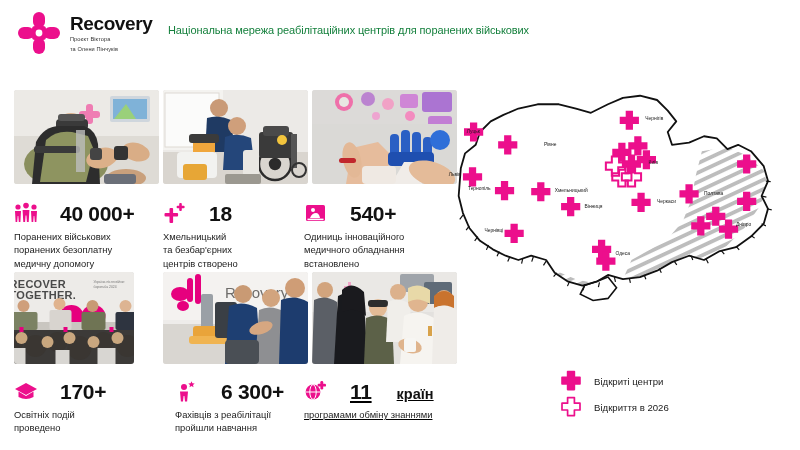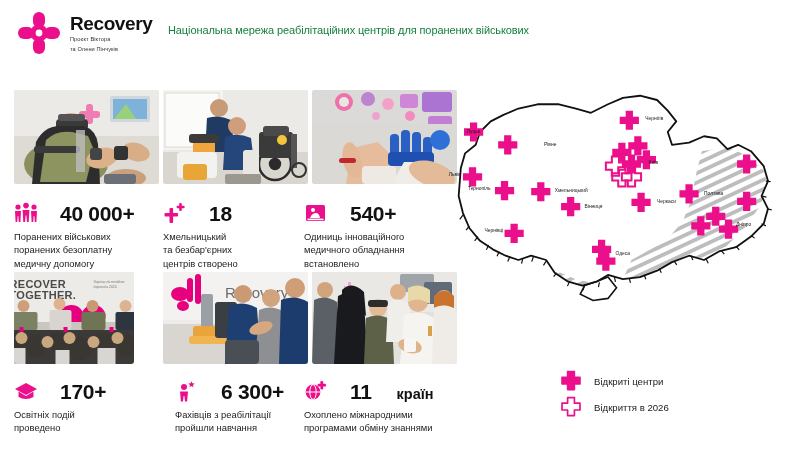--- a/index.html
+++ b/index.html
@@ -373,40 +373,39 @@
         </svg>
       </span>
       <span class="stat-value">6 300+</span>
     </div>
     <div class="stat-desc">
       <div>Фахівців з реабілітації</div>
       <div>пройшли навчання</div>
     </div>
   </div>
 
-  <div class="stat" style="left:304px; top:378px; width:165px;">
+  <div class="stat" style="left:304px; top:378px; width:165px;text-decoration:underline;">
     <div class="stat-head">
       <span class="stat-icon">
         <svg width="24" height="22" viewBox="0 0 24 22">
           <circle cx="9" cy="12" r="7.4" fill="#EC0F8C"></circle>
           <g stroke="#ffffff" stroke-width="1" fill="none">
             <ellipse cx="9" cy="12" rx="3.2" ry="7.4"></ellipse>
             <line x1="1.8" y1="12" x2="16.2" y2="12"></line>
           </g>
           <g fill="#EC0F8C">
             <rect x="16.4" y="1" width="2.8" height="8.4" rx="1.2"></rect>
             <rect x="13.6" y="3.8" width="8.4" height="2.8" rx="1.2"></rect>
           </g>
         </svg>
       </span>
       <span class="stat-value">11</span>
       <span class="stat-unit">країн</span>
     </div>
     <div class="stat-desc">
-      <div>Охоплено міжнародними</div>
       <div>програмами обміну знаннями</div>
     </div>
   </div>
 
   <div class="map-wrap">
     <svg width="352" height="220" viewBox="0 0 330 200">
       <defs>
         <pattern id="occupied-hatch" width="8" height="8" patternUnits="userSpaceOnUse" patternTransform="rotate(65)">
           <rect width="8" height="8" fill="#ffffff"></rect>
           <rect width="3.6" height="8" fill="#bdbdbd"></rect>

